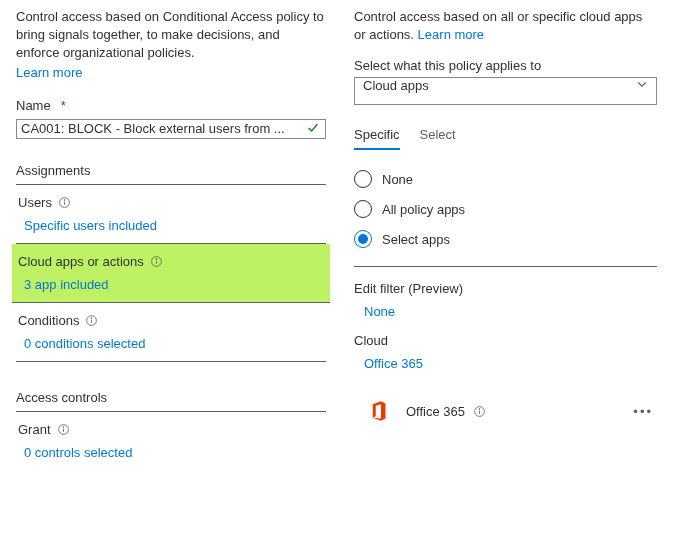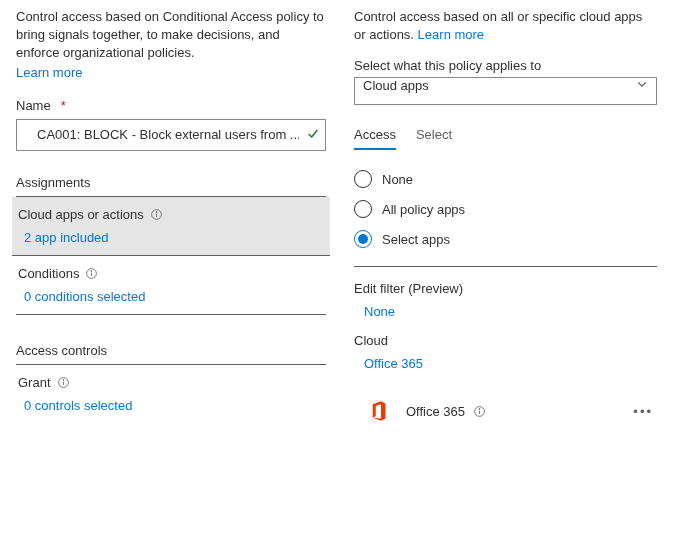--- a/index.html
+++ b/index.html
@@ -23,45 +23,45 @@
   .link { color: #0078d4; cursor: pointer; }
   .field-label { margin-top: 18px; display: flex; align-items: center; gap: 10px; text-align: right; }
   .req { color: #a4262c; }
   .text-input-wrap {
     margin-top: 6px;
     position: relative;
   }
   .text-input {
     width: 100%;
     border: 1px solid #8a8886;
-    padding: 6px 26px 6px 20px;
+    padding: 6px 26px 6px 4px;
     font-size: 13px;
     font-family: inherit;
     color: #323130;
-    height: 32px;
+    height: 20px;
   }
   .input-check {
     position: absolute;
     right: 6px;
     top: 50%;
     transform: translateY(-50%);
     color: #107c10;
   }
   .section-header {
     margin-top: 24px;
     padding-bottom: 6px;
     border-bottom: 1px solid #605e5c;
     font-size: 13px;
   }
   .sub-row {
     padding: 10px 2px 10px 2px;
     border-bottom: 1px solid #605e5c;
   }
   .sub-row.selected {
-    background: #e5e5e5;
+    background: #bef264;
     margin-left: -4px;
     margin-right: -4px;
     padding-left: 6px;
     padding-right: 6px;
   }
   .sub-label {
     display: flex;
     align-items: center;
     gap: 6px;
     margin-bottom: 8px;
@@ -164,33 +164,46 @@
     <input class="text-input" type="text" value="CA001: BLOCK - Block external users from ..." style="">
     <span class="input-check">
       <svg width="14" height="14" viewBox="0 0 16 16" fill="none" stroke="currentColor" stroke-width="1.5">
           <path d="M3 8.5 L6.5 12 L13 4"></path>
         </svg>
     </span>
   </div>
 
   <div class="section-header">Assignments</div>
 
+  <div class="sub-row">
+    <div class="sub-label">
+      <span>Users</span>
+      <span class="info-icon">
+        <svg viewBox="0 0 16 16" fill="none" stroke="currentColor" stroke-width="1">
+            <circle cx="8" cy="8" r="6"></circle>
+            <line x1="8" y1="7" x2="8" y2="11"></line>
+            <circle cx="8" cy="5" r="0.6" fill="currentColor"></circle>
+          </svg>
+      </span>
+    </div>
+    <div class="sub-value">Specific users included</div>
+  </div>
 
   <div class="sub-row selected">
     <div class="sub-label">
       <span>Cloud apps or actions</span>
       <span class="info-icon">
         <svg viewBox="0 0 16 16" fill="none" stroke="currentColor" stroke-width="1">
             <circle cx="8" cy="8" r="6"></circle>
             <line x1="8" y1="7" x2="8" y2="11"></line>
             <circle cx="8" cy="5" r="0.6" fill="currentColor"></circle>
           </svg>
       </span>
     </div>
-    <div class="sub-value">2 app included</div>
+    <div class="sub-value">3 app included</div>
   </div>
 
   <div class="sub-row">
     <div class="sub-label">
       <span>Conditions</span>
       <span class="info-icon">
         <svg viewBox="0 0 16 16" fill="none" stroke="currentColor" stroke-width="1">
             <circle cx="8" cy="8" r="6"></circle>
             <line x1="8" y1="7" x2="8" y2="11"></line>
             <circle cx="8" cy="5" r="0.6" fill="currentColor"></circle>
@@ -227,21 +240,21 @@
   <div class="dropdown">
     <span>Cloud apps</span>
     <span class="chev">
       <svg width="12" height="12" viewBox="0 0 16 16" fill="none" stroke="currentColor" stroke-width="1.5">
           <path d="M3 6 L8 11 L13 6"></path>
         </svg>
     </span>
   </div>
 
   <div class="tabs">
-    <div class="tab active">Access</div>
+    <div class="tab active">Specific</div>
     <div class="tab">Select</div>
   </div>
 
   <div class="radio-group">
     <div class="radio-opt">
       <span class="radio-circle"></span>
       <span>None</span>
     </div>
     <div class="radio-opt">
       <span class="radio-circle"></span>

